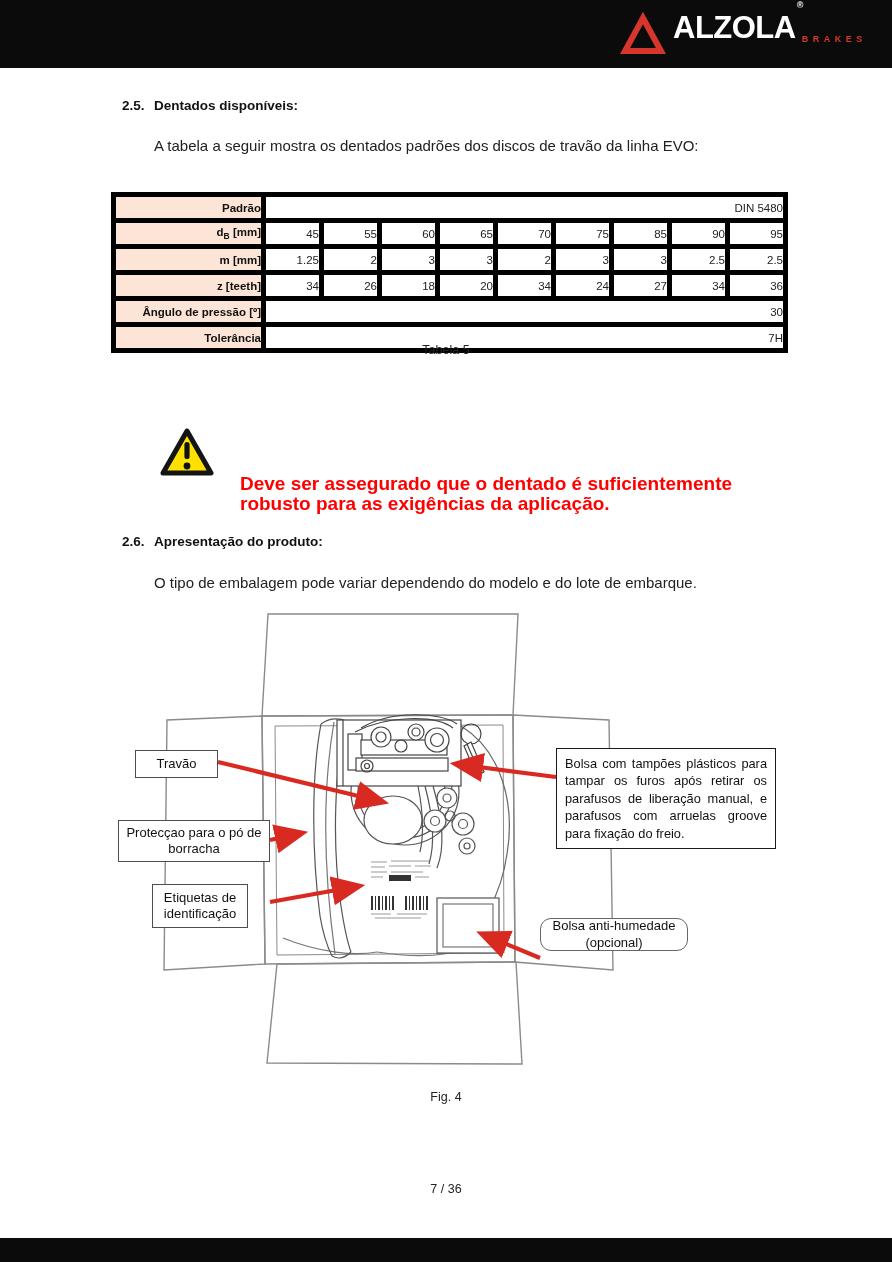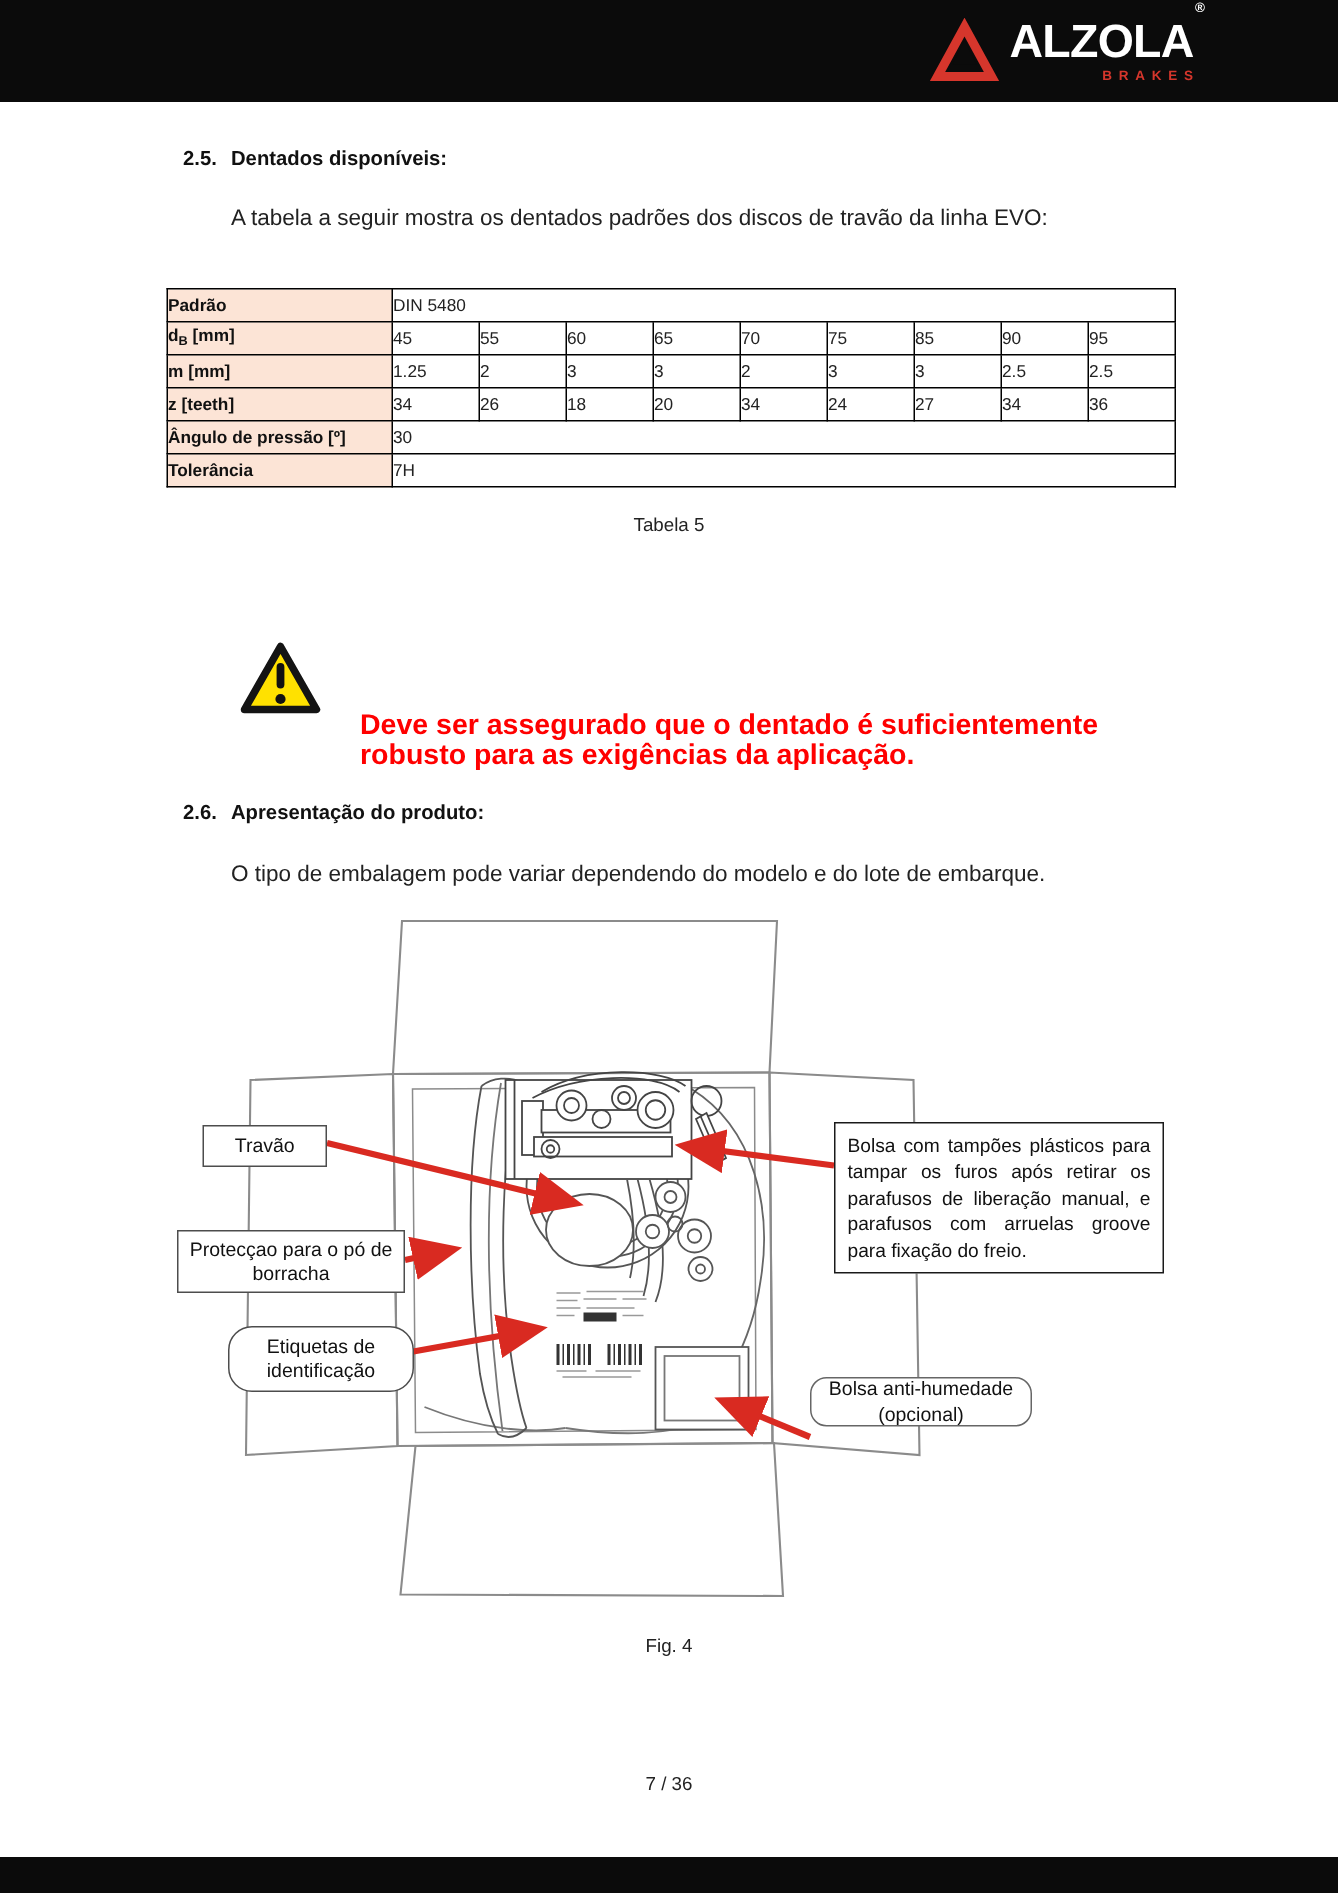--- a/index.html
+++ b/index.html
@@ -13,51 +13,51 @@
   html,body{margin:0;padding:0;background:#e8e8e8;}
   .page{
     position:relative;width:892px;height:1262px;margin:0 auto;background:#ffffff;
     font-family:"Liberation Sans",sans-serif;color:#1d1d1d;overflow:hidden;
   }
   
   .bar{position:absolute;left:0;width:892px;background:var(--header-bg);}
   .bar.top{top:0;height:68px;}
   .bar.bottom{top:1238px;height:24px;}
   .logo{position:absolute;left:620px;top:12px;display:flex;align-items:flex-start;gap:7px;}
-  .logo .wordmark-wrap{display:flex;flex-direction:column;align-items:flex-end;}
+  .logo .wordmark-wrap{display:flex;flex-direction:row;align-items:flex-end;}
   .logo .wordmark{color:#ffffff;font-weight:bold;font-size:31px;line-height:32px;letter-spacing:-0.5px;white-space:nowrap;}
   .logo .reg{color:#ffffff;font-size:9px;vertical-align:top;line-height:10px;position:relative;top:-12px;left:1px;}
   .logo .brand-sub{color:var(--accent-red);font-size:9px;font-weight:bold;letter-spacing:4.5px;margin-top:1px;margin-right:2px;}
   
   .sec-head{position:absolute;display:flex;font-weight:bold;font-size:13.5px;color:#111;}
   .sec-head .num{width:32px;}
   .para{position:absolute;font-size:15px;color:#222;}
   
   table.spec{position:absolute;left:111px;top:192px;border-collapse:collapse;table-layout:fixed;width:672px;font-size:11.5px;}
   table.spec col.c0{width:150px;}
   table.spec col.cn{width:58px;}
-  table.spec th,table.spec td{border:1px solid #000000;height:21px;padding:0;text-align:left;vertical-align:middle;}
+  table.spec th,table.spec td{border:5px solid #000000;height:21px;padding:0;text-align:right;vertical-align:middle;}
   table.spec th{background:var(--table-header-bg);font-weight:bold;font-size:11.5px;color:#111;}
   table.spec td{font-weight:normal;color:#222;}
   table.spec sub{font-size:8.5px;}
   .caption{position:absolute;left:0;width:892px;text-align:center;font-size:12.5px;color:#222;}
   
   .warn-icon{position:absolute;left:160px;top:427px;}
   .warn-text{position:absolute;left:240px;top:430px;width:535px;font-weight:bold;font-size:19px;line-height:20px;color:var(--warning-text-color);margin-top:44px;}
   
   .figure{position:absolute;left:115px;top:606px;width:675px;height:472px;}
   .figure svg.art{position:absolute;left:0;top:0;}
   .fig-label{
     position:absolute;background:#ffffff;border:1px solid #4d4d4d;
     display:flex;align-items:center;justify-content:center;text-align:center;
     font-size:13px;line-height:1.25;color:#111;box-sizing:border-box;z-index:2;
   }
   .fig-label.travao{left:20px;top:144px;width:83px;height:28px;}
   .fig-label.protecao{left:3px;top:214px;width:152px;height:42px;}
-  .fig-label.etiquetas{left:37px;top:278px;width:124px;height:44px;border-radius:16px;}
+  .fig-label.etiquetas{left:37px;top:278px;width:96px;height:44px;}
   .fig-label.tampoes{
     left:441px;top:118px;width:220px;min-height:100px;border:1.5px solid #1a1a1a;
     display:block;text-align:justify;padding:6px 8px;font-size:12.8px;line-height:1.36;margin-top:24px;
   }
   .fig-label.anti{left:425px;top:312px;width:148px;height:33px;border-color:#666;border-radius:11px;}
   
   .boxline{fill:none;stroke:#8b8b8b;stroke-width:1.4;}
   .brakeline{fill:none;stroke:#555;stroke-width:1.2;}
   .brakeline.dark{stroke:#444;}
   .whitefill{fill:#ffffff;}

